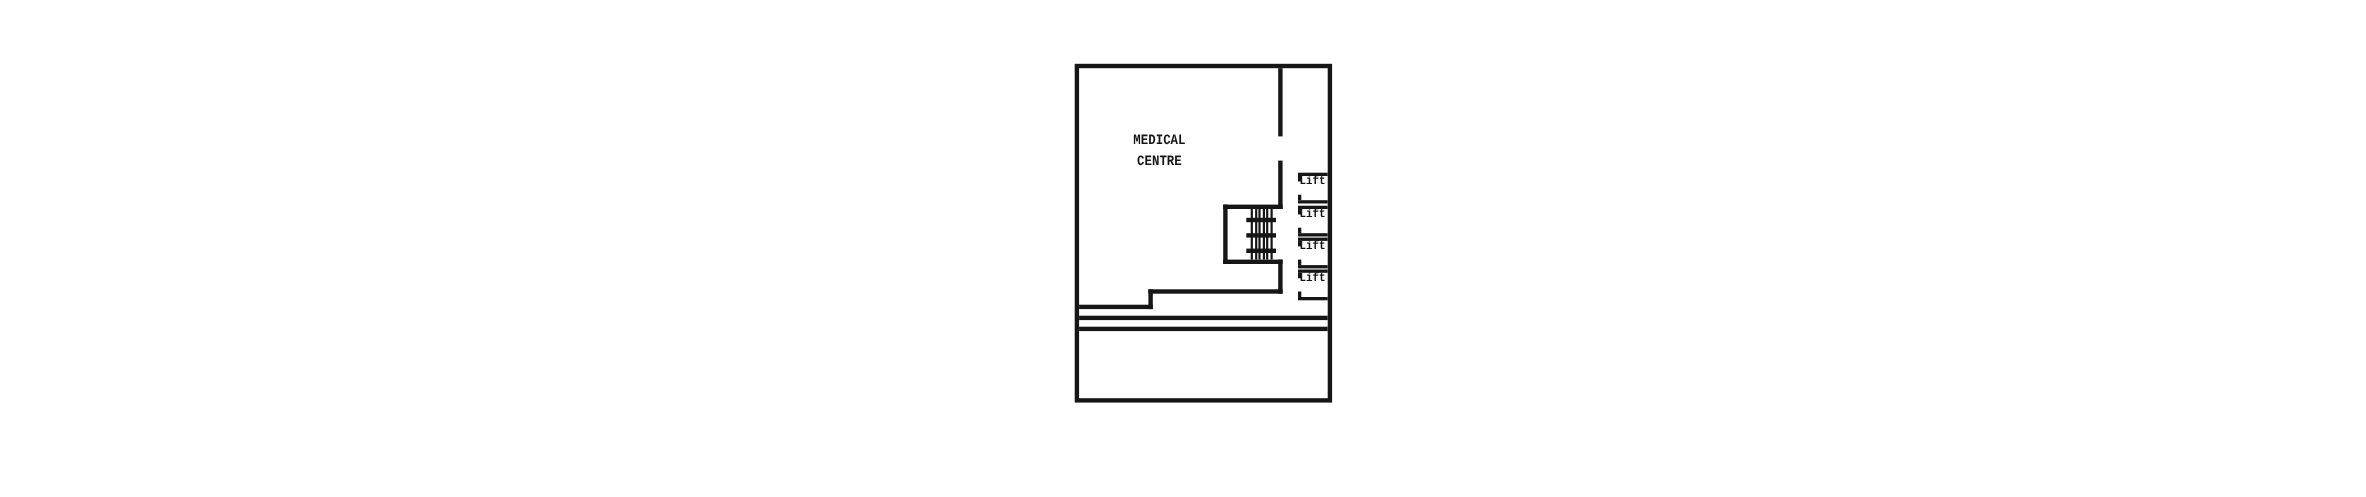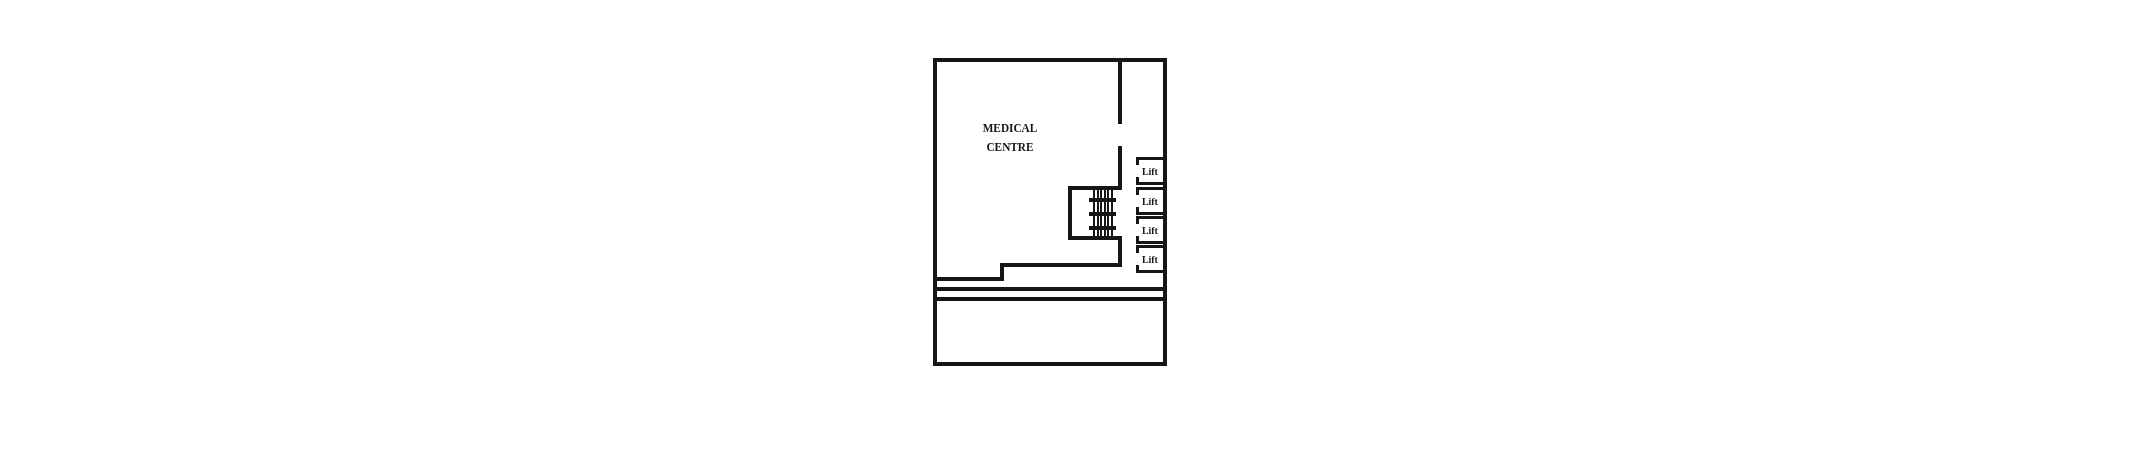--- a/index.html
+++ b/index.html
@@ -4,21 +4,22 @@
 <style>
   :root { --line: #161616; --bg: #ffffff; }
   * { margin: 0; padding: 0; box-sizing: content-box; }
   html, body { background: var(--bg); }
   .canvas {
     position: relative;
     width: 1725px;
     height: 452px;
     background: var(--bg);
     overflow: hidden;
-    font-family: Liberation Serif, serif;
+    font-family: Liberation Mono, monospace;
+    margin-left: 44px;
   }
   
   .plan {
     position: absolute;
     left: 933px;
     top: 58px;
     width: 226px;
     height: 300px;
     border: 4px solid var(--line);
     background: var(--bg);
@@ -69,21 +70,21 @@
   
   .lift {
     position: absolute;
     left: 199px;
     width: 27px;
     height: 28px;
     box-sizing: border-box;
     border-top: 3px solid var(--line);
     border-bottom: 3px solid var(--line);
     display: flex;
-    align-items: center;
+    align-items: flex-start;
     justify-content: center;
   }
   .lift-1 { top: 95px; }
   .lift-2 { top: 125px; }
   .lift-3 { top: 154px; }
   .lift-4 { top: 183px; }
   .stub-t, .stub-b { position: absolute; left: 0; width: 3px; height: 5px; background: var(--line); }
   .stub-t { top: 0; }
   .stub-b { bottom: 0; }
   .lift-label {

